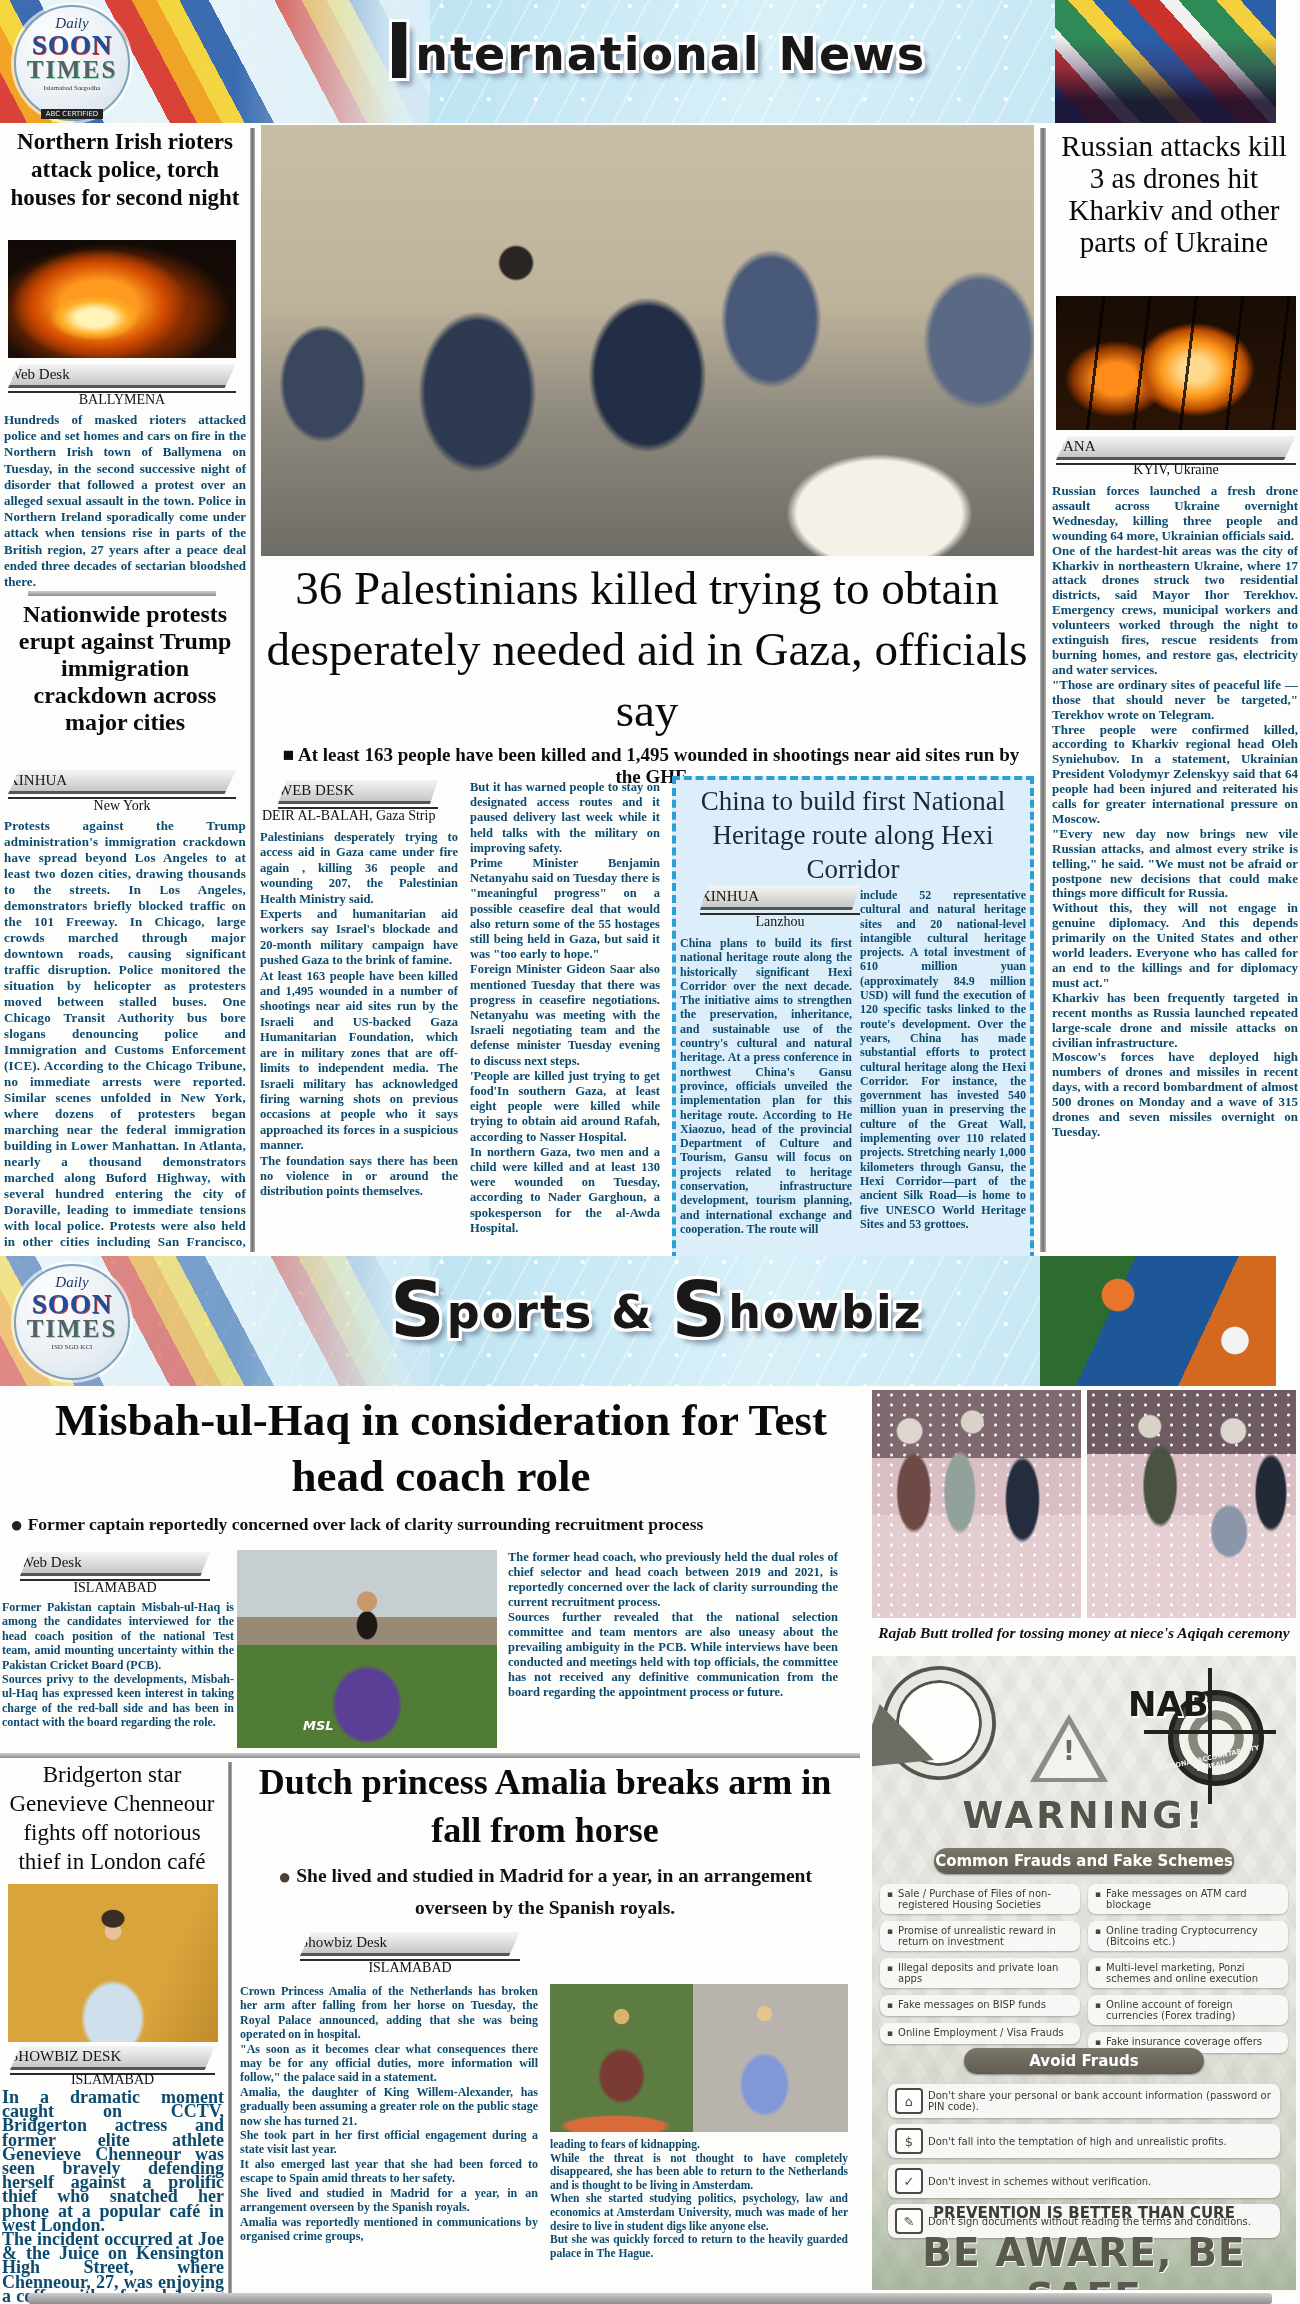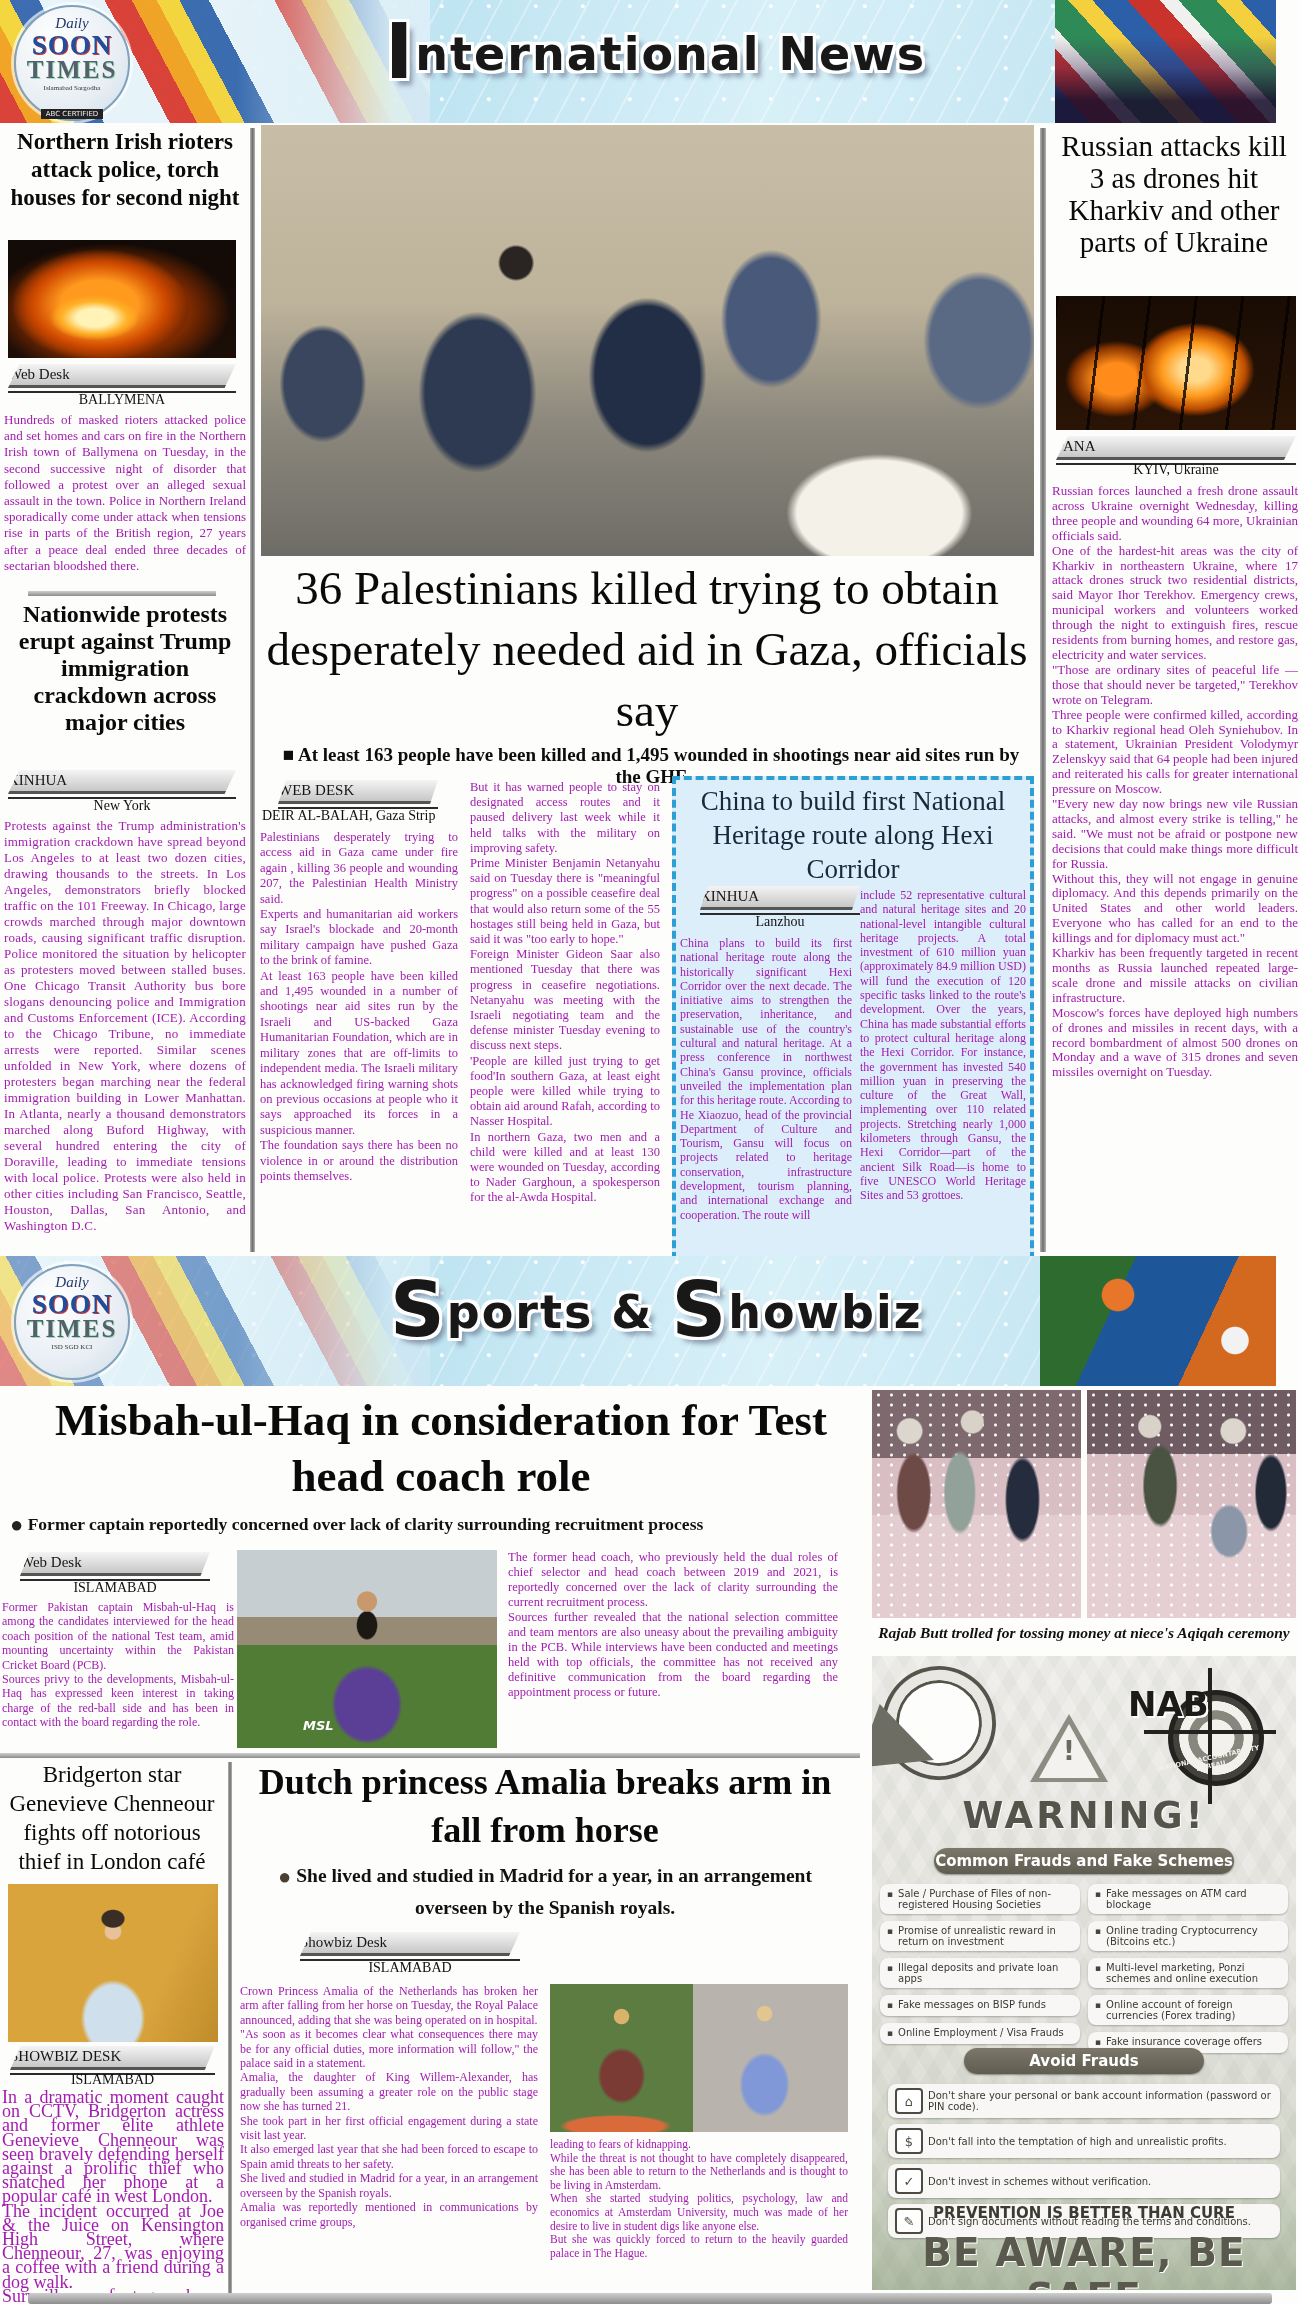--- a/index.html
+++ b/index.html
@@ -8,21 +8,21 @@
   .ph{position:absolute;overflow:hidden;}
   
   .hl{position:absolute;color:#0a0a0a;text-align:center;}
   .serif{font-family:"Liberation Serif",serif;}
   
   .tagwrap{position:absolute;border-bottom:2px solid #2b2b2b;padding-bottom:3px;}
   .tagbar{background:linear-gradient(180deg,#f4f4f4,#c7c7c7);border-bottom:3px solid #555;
           clip-path:polygon(5% 0,100% 0,95% 100%,0 100%);
           text-align:left;font-size:15px;color:#161616;line-height:21px;font-family:"Liberation Serif",serif;}
   .dl{position:absolute;text-align:center;font-size:14px;color:#101010;}
-  .bd{position:absolute;text-align:justify;white-space:pre-line;color:#a21caf;overflow:hidden;}
+  .bd{position:absolute;text-align:justify;white-space:pre-line;color:#0c4a6e;overflow:hidden;font-weight:bold;}
   .vdiv{position:absolute;background:linear-gradient(90deg,#b5b5b5,#6f6f6f,#b5b5b5);}
   .hdiv{position:absolute;background:linear-gradient(180deg,#cfcfcf,#8d8d8d);}
   
   .banner{position:absolute;left:0;width:1276px;overflow:hidden;
     background:
       radial-gradient(circle at 40% 20%, rgba(255,255,255,.9) 1.5px, transparent 2.5px),
       repeating-linear-gradient(118deg, rgba(255,255,255,.35) 0 2px, transparent 2px 26px),
       linear-gradient(100deg,#eaf7fc 0%,#bfe4f2 35%,#d8f0f8 60%,#b9e0ef 100%);
     background-size:47px 31px,auto,auto;}
   .ribbons{position:absolute;left:0;top:0;width:430px;height:100%;

